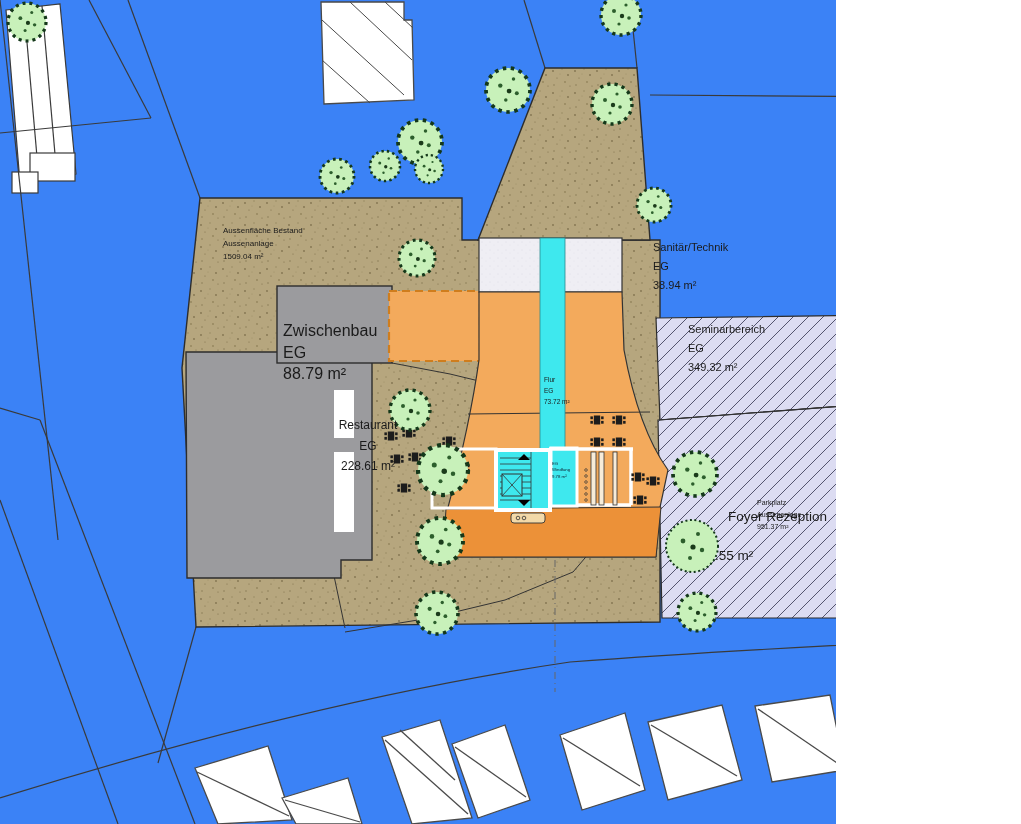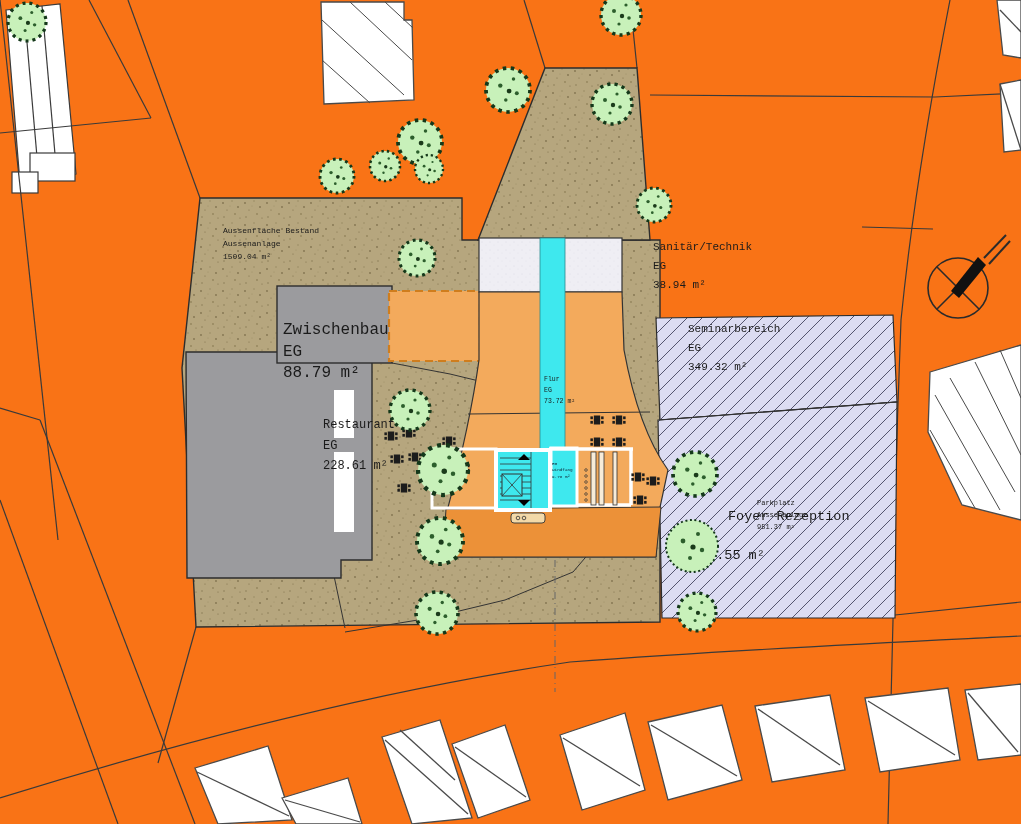--- a/index.html
+++ b/index.html
@@ -1,21 +1,21 @@
 <!DOCTYPE html>
 <html><head>
 <meta charset="utf-8">
 <style>
   html,body{margin:0;padding:0;background:#fff;}
-  .plan{position:relative;width:1021px;height:824px;background:#f97316;overflow:hidden;
-        font-family:Liberation Mono, monospace;}
+  .plan{position:relative;width:836px;height:824px;background:#3b82f6;overflow:hidden;
+        font-family:Liberation Sans, sans-serif;}
   .plan svg.base{position:absolute;left:0;top:0;z-index:1;}
   .lbl{position:absolute;z-index:3;color:#1b1b1b;white-space:nowrap;}
   .lbl span{display:block;}
-  .lbl.center{}
+  .lbl.center{text-align:center;}
   .overlay{position:absolute;z-index:6;}
 </style>
 </head>
 <body>
 
 <div class="plan">
 
 <svg class="base" width="1021" height="824" viewBox="0 0 1021 824">
   <defs>
     <pattern id="speckle" width="22" height="22" patternUnits="userSpaceOnUse">

